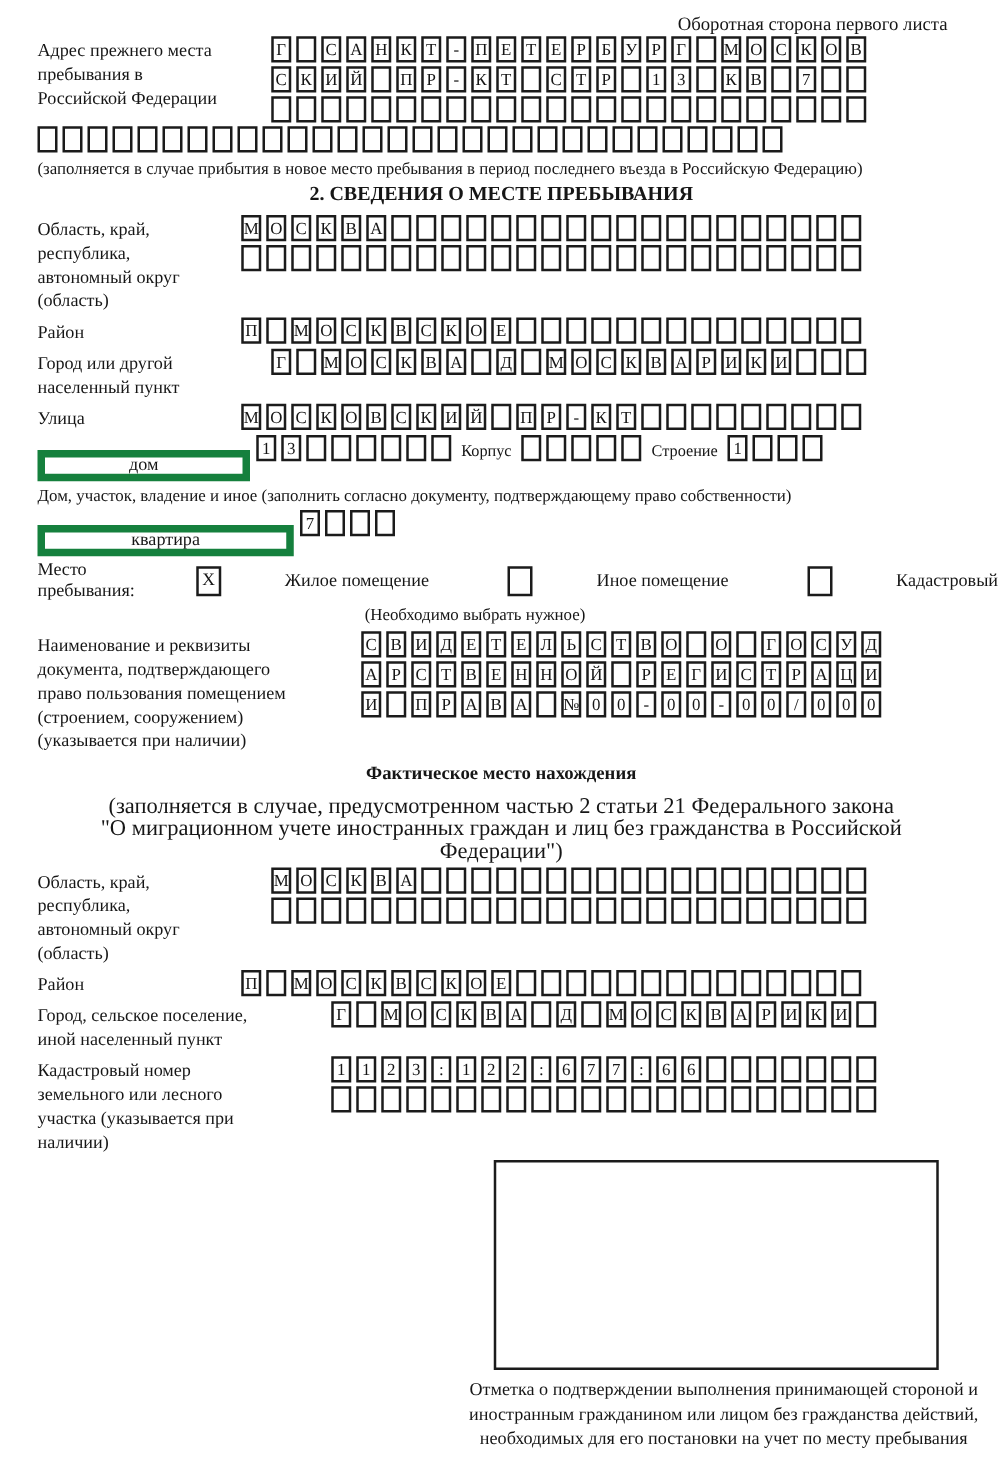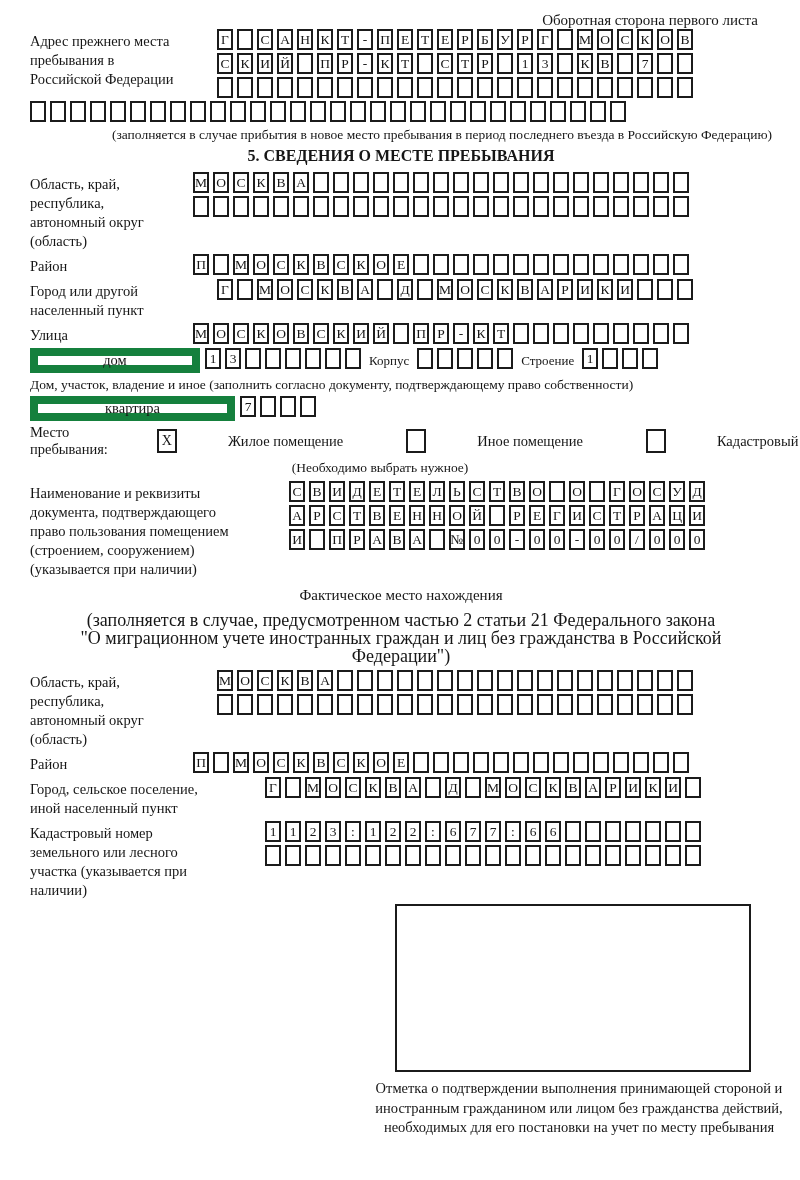--- a/index.html
+++ b/index.html
@@ -15,27 +15,27 @@
 
   .rows { display: flex; flex-direction: column; gap: 3px; }
   .cells { display: flex; gap: 4px; }
   .cell { flex: none; width: 16px; height: 21px; border: 2px solid #1b1b1b;
     display: flex; align-items: center; justify-content: center;
     font-size: 13.5px; line-height: 1; }
 
   .fullrow { margin: 1px 0 4px 0; }
 
   .note { font-size: 13.5px; line-height: 17px; margin-bottom: 3px; }
-  .center { text-align: right; }
+  .center { text-align: left; }
   .heading1 { text-align: center; font-weight: bold; font-size: 16px; margin: 4px 0 7px; }
-  .heading2 { text-align: center; font-weight: normal; font-size: 15px; margin: 8px 0 7px; }
+  .heading2 { text-align: center; font-weight: bold; font-size: 15px; margin: 8px 0 7px; }
 
   .dom-row { display: flex; align-items: flex-start; gap: 5px; margin-bottom: 3px; }
-  .wide-box { border: 8px solid #15803d; height: 25px; display: flex; align-items: center;
-    justify-content: center; font-size: 14.5px; flex: none; }
+  .wide-box { border: 6px solid #15803d; height: 25px; display: flex; align-items: center;
+    justify-content: center; font-size: 14.5px; flex: none; margin-top: 12px; }
   .dom-box { width: 170px; } .kv-box { width: 205px; }
   .inline-label { font-size: 13px; line-height: 25px; padding: 0 3px; white-space: nowrap; }
 
   .chk-row { display: flex; align-items: center; margin: 3px 0 2px; font-size: 14.5px; gap: 39px; }
   .chk { width: 20px; height: 24px; border: 2px solid #1b1b1b; display: flex; align-items: center;
     justify-content: center; font-size: 14px; margin: 0 12px 0 10px; flex: none; }
   .opt-label { margin-right: 14px; white-space: nowrap; }
   .select-note { width: 700px; text-align: center; font-size: 13.5px; margin-bottom: 5px; }
 
   .fact-note { font-size: 18px; line-height: 18px; text-align: center; }
@@ -163,21 +163,21 @@
       <span class="cell"></span>
       <span class="cell"></span>
       <span class="cell"></span>
       <span class="cell"></span>
       <span class="cell"></span>
       <span class="cell"></span>
       <span class="cell"></span>
     </div>
   <div class="note center">(заполняется в случае прибытия в новое место пребывания в период последнего въезда в Российскую Федерацию)</div>
 
-  <div class="heading1">5. СВЕДЕНИЯ О МЕСТЕ ПРЕБЫВАНИЯ</div>
+  <div class="heading1">2. СВЕДЕНИЯ О МЕСТЕ ПРЕБЫВАНИЯ</div>
 
   <div class="field">
     <div class="label lw126">Область, край, республика, автономный округ (область)</div>
     <div class="rows">
       <div class="cells">
           <span class="cell">М</span>
           <span class="cell">О</span>
           <span class="cell">С</span>
           <span class="cell">К</span>
           <span class="cell">В</span>

